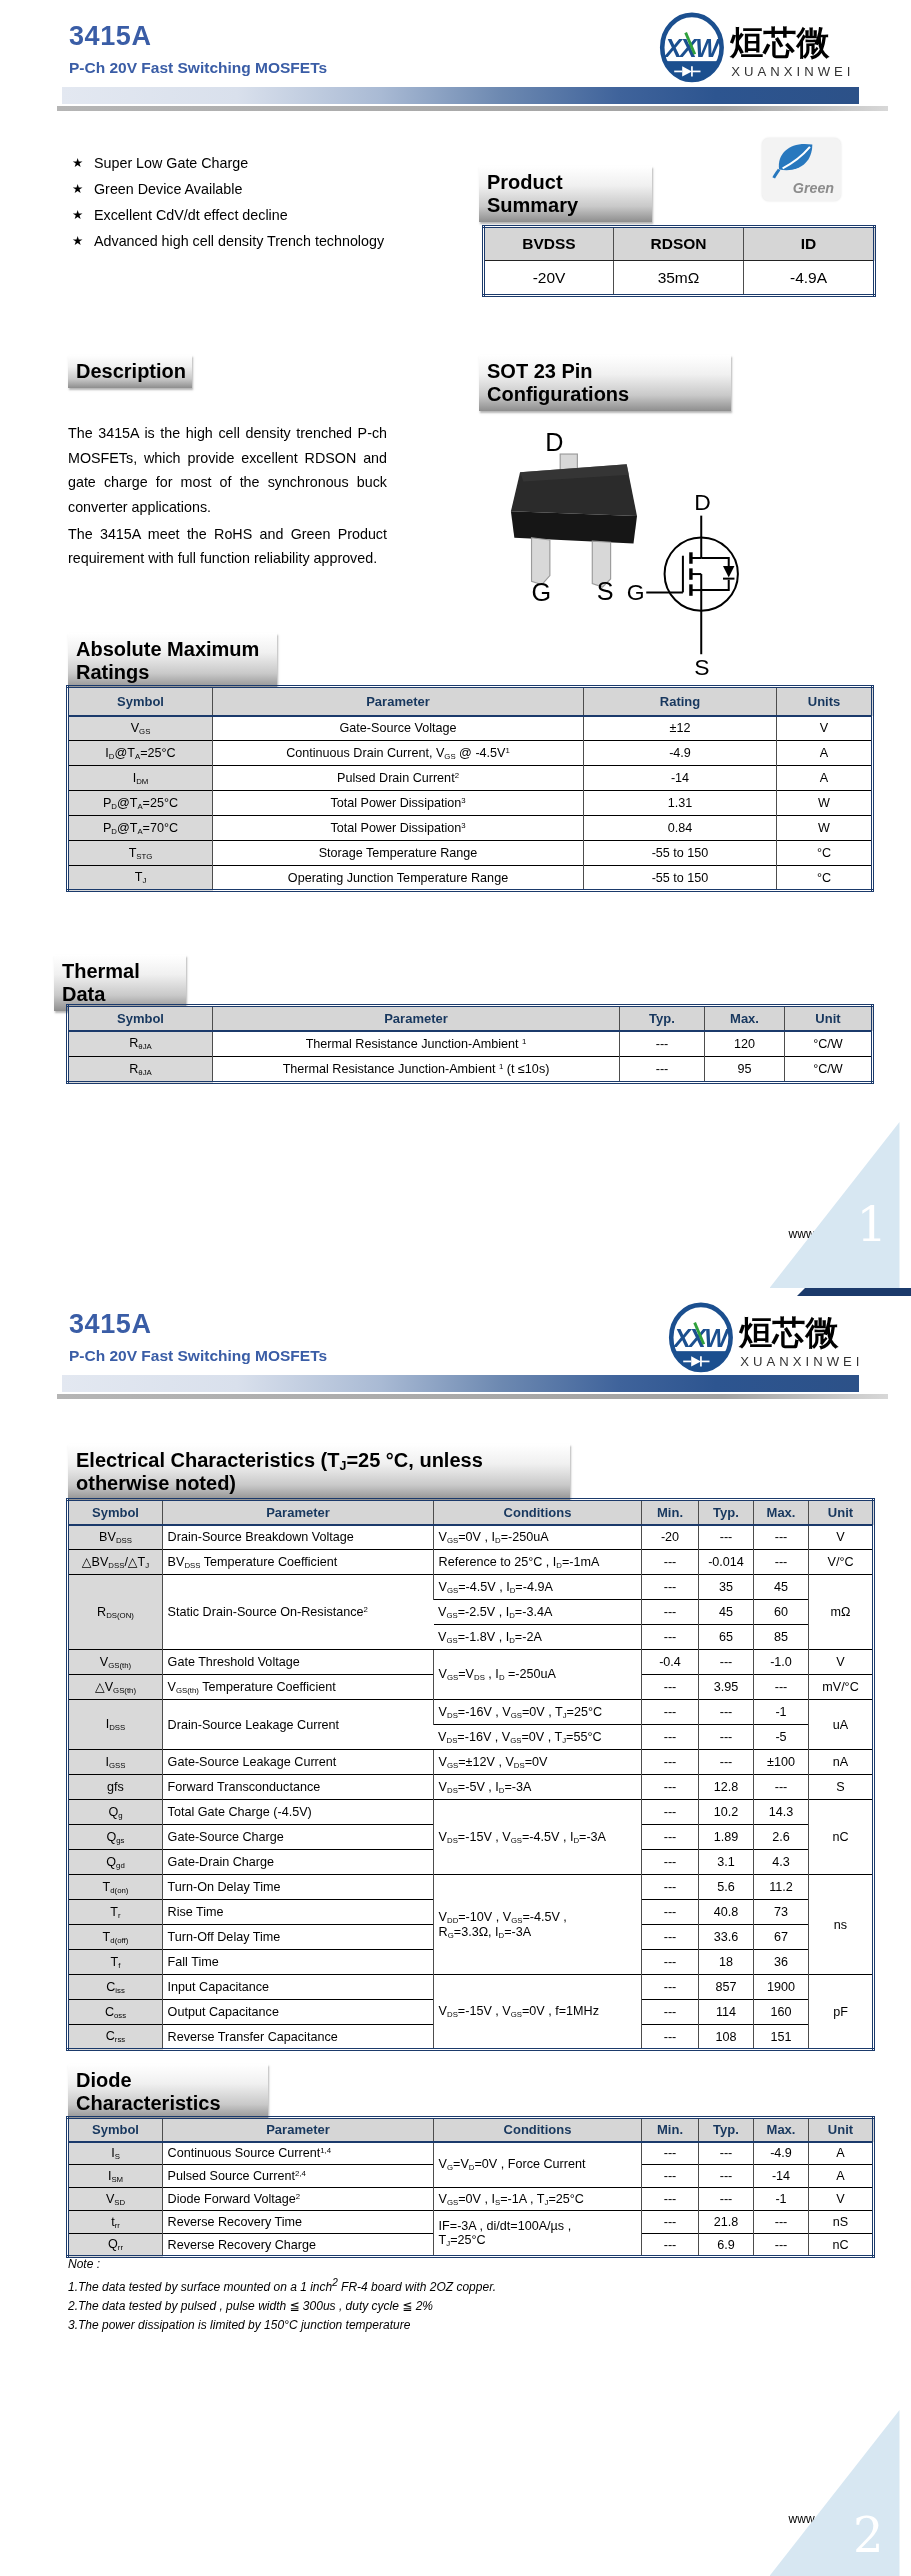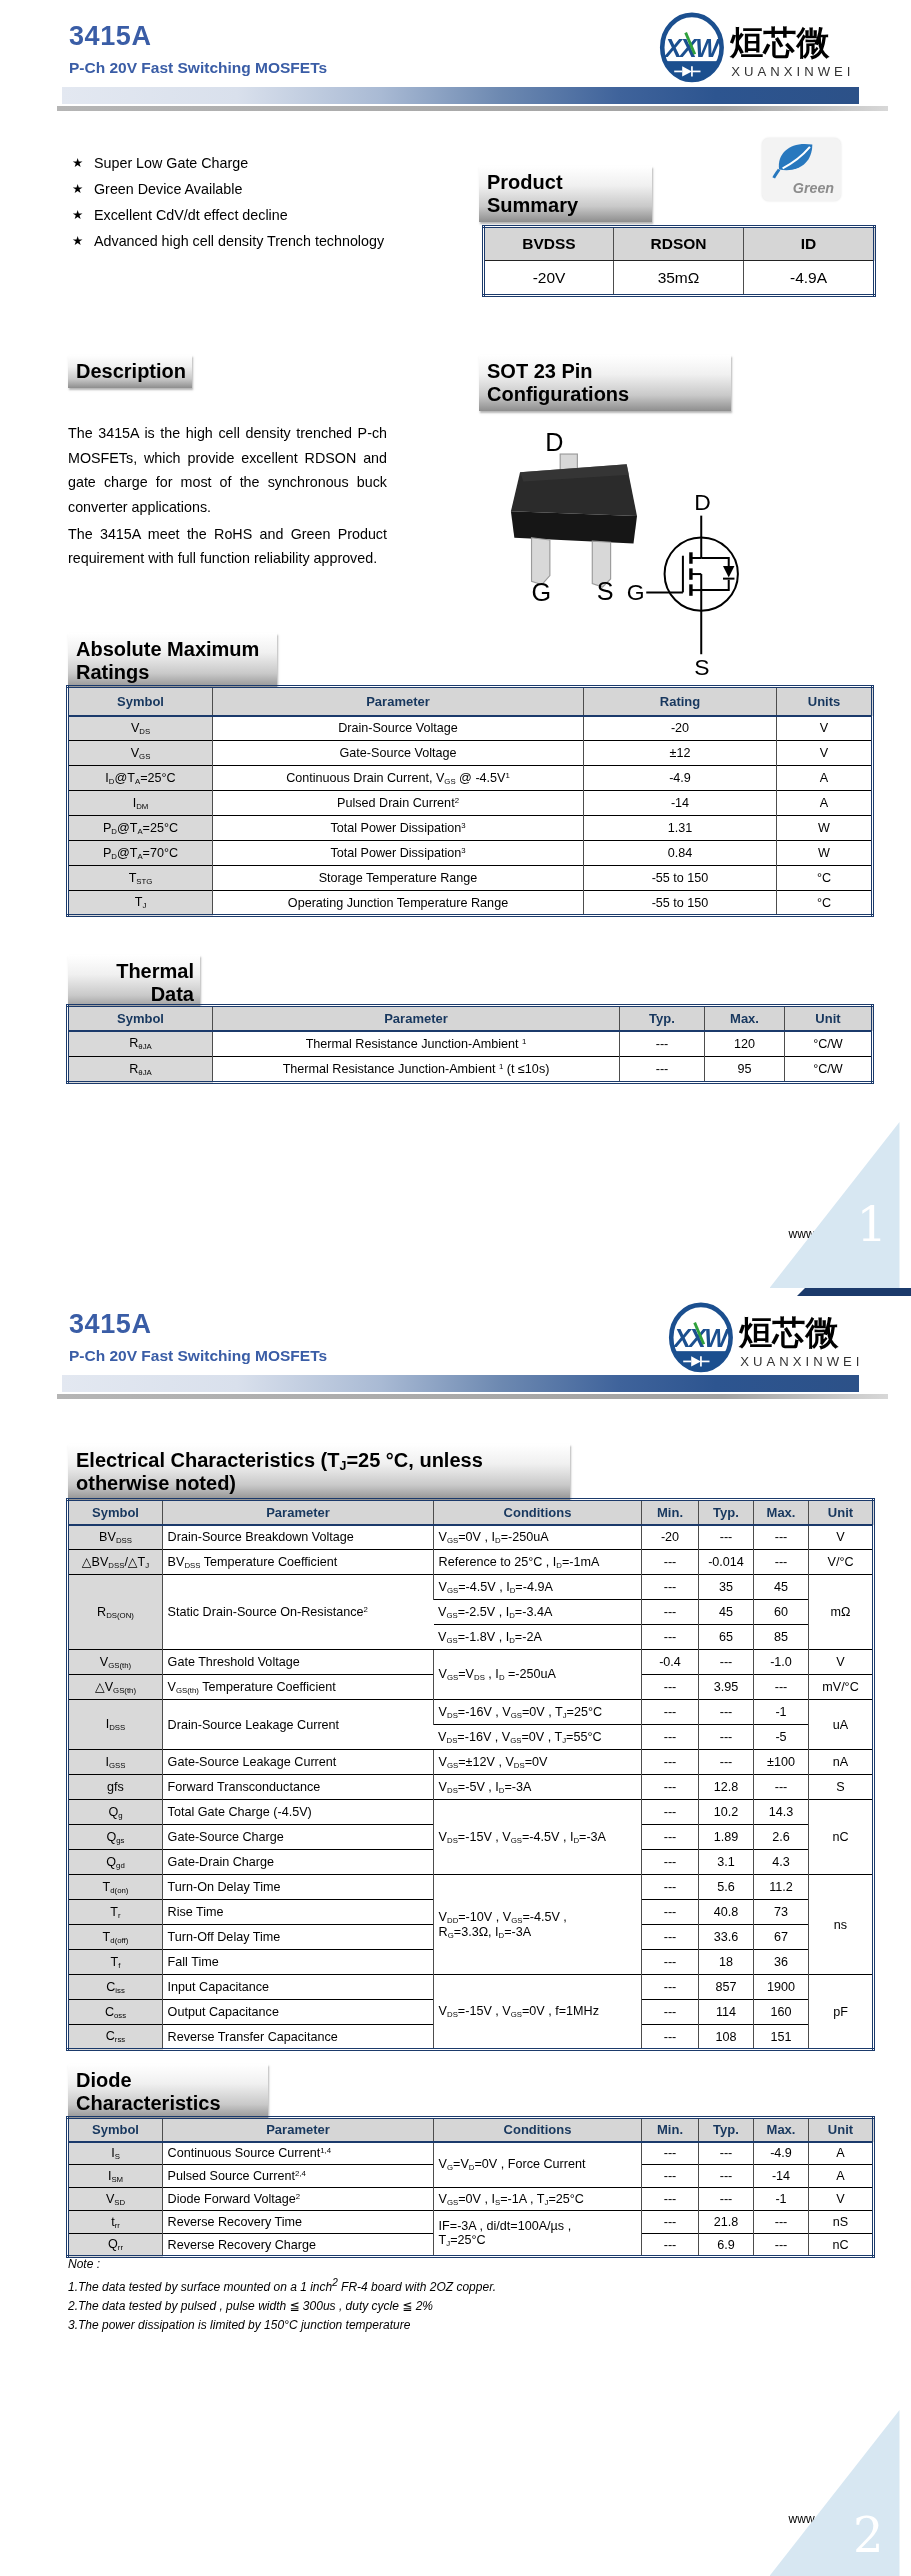--- a/index.html
+++ b/index.html
@@ -187,26 +187,20 @@
         <col style="width:96px">
       </colgroup>
     <tbody>
         <tr style="height:29px">
       <th>Symbol</th>
       <th>Parameter</th>
       <th>Rating</th>
       <th>Units</th>
     </tr>
     <tr style="height:25px">
-          <td class="sym">V<sub>DS</sub></td>
-          <td>Drain-Source Voltage</td>
-          <td>-20</td>
-          <td>V</td>
-        </tr>
-    <tr style="height:25px">
           <td class="sym">V<sub>GS</sub></td>
           <td>Gate-Source Voltage</td>
           <td>±12</td>
           <td>V</td>
         </tr>
     <tr style="height:25px">
           <td class="sym">I<sub>D</sub>@T<sub>A</sub>=25°C</td>
           <td>Continuous Drain Current, V<sub>GS</sub> @ -4.5V<sup>1</sup></td>
           <td>-4.9</td>
           <td>A</td>
@@ -237,21 +231,21 @@
         </tr>
     <tr style="height:25px">
           <td class="sym">T<sub>J</sub></td>
           <td>Operating Junction Temperature Range</td>
           <td>-55 to 150</td>
           <td>°C</td>
         </tr>
   </tbody>
     </table>
 
-  <div class="sec-label" style="left:68px;top:955px;width:118px;text-align:right;">Thermal Data</div>
+  <div class="sec-label" style="left:54px;top:955px;width:118px;">Thermal Data</div>
 
   <table class="dtable" style="position:absolute;left:66px;top:1004px;width:806px;">
     <colgroup>
         <col style="width:145px">
         <col style="width:407px">
         <col style="width:85px">
         <col style="width:80px">
         <col style="width:88px">
       </colgroup>
     <tbody>

